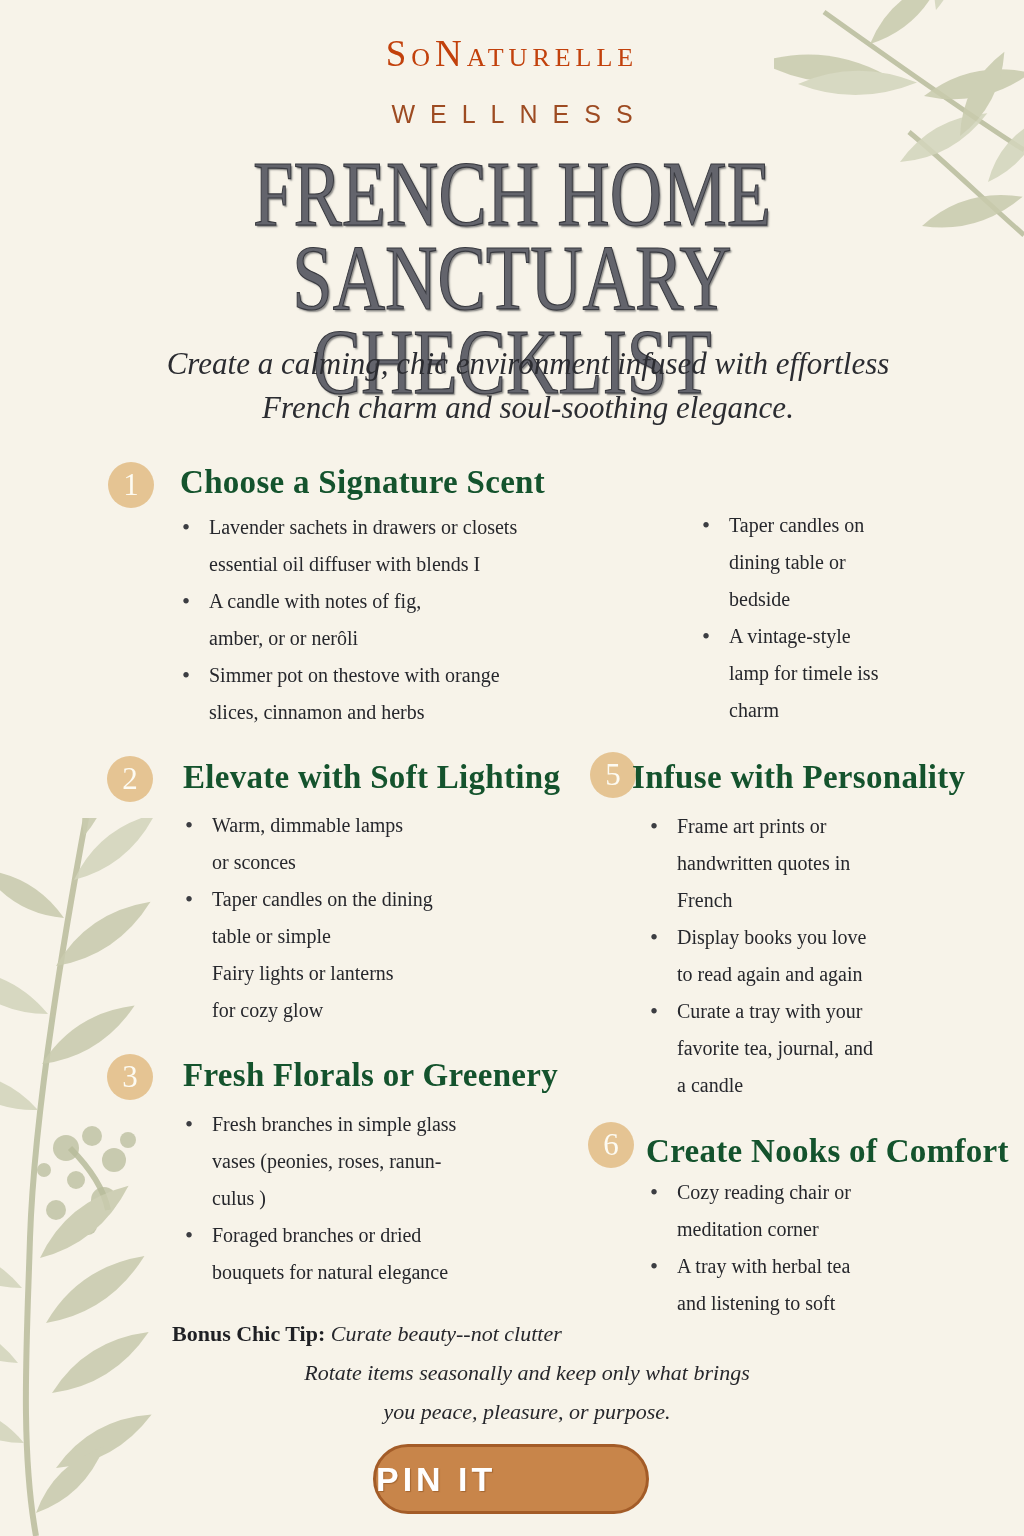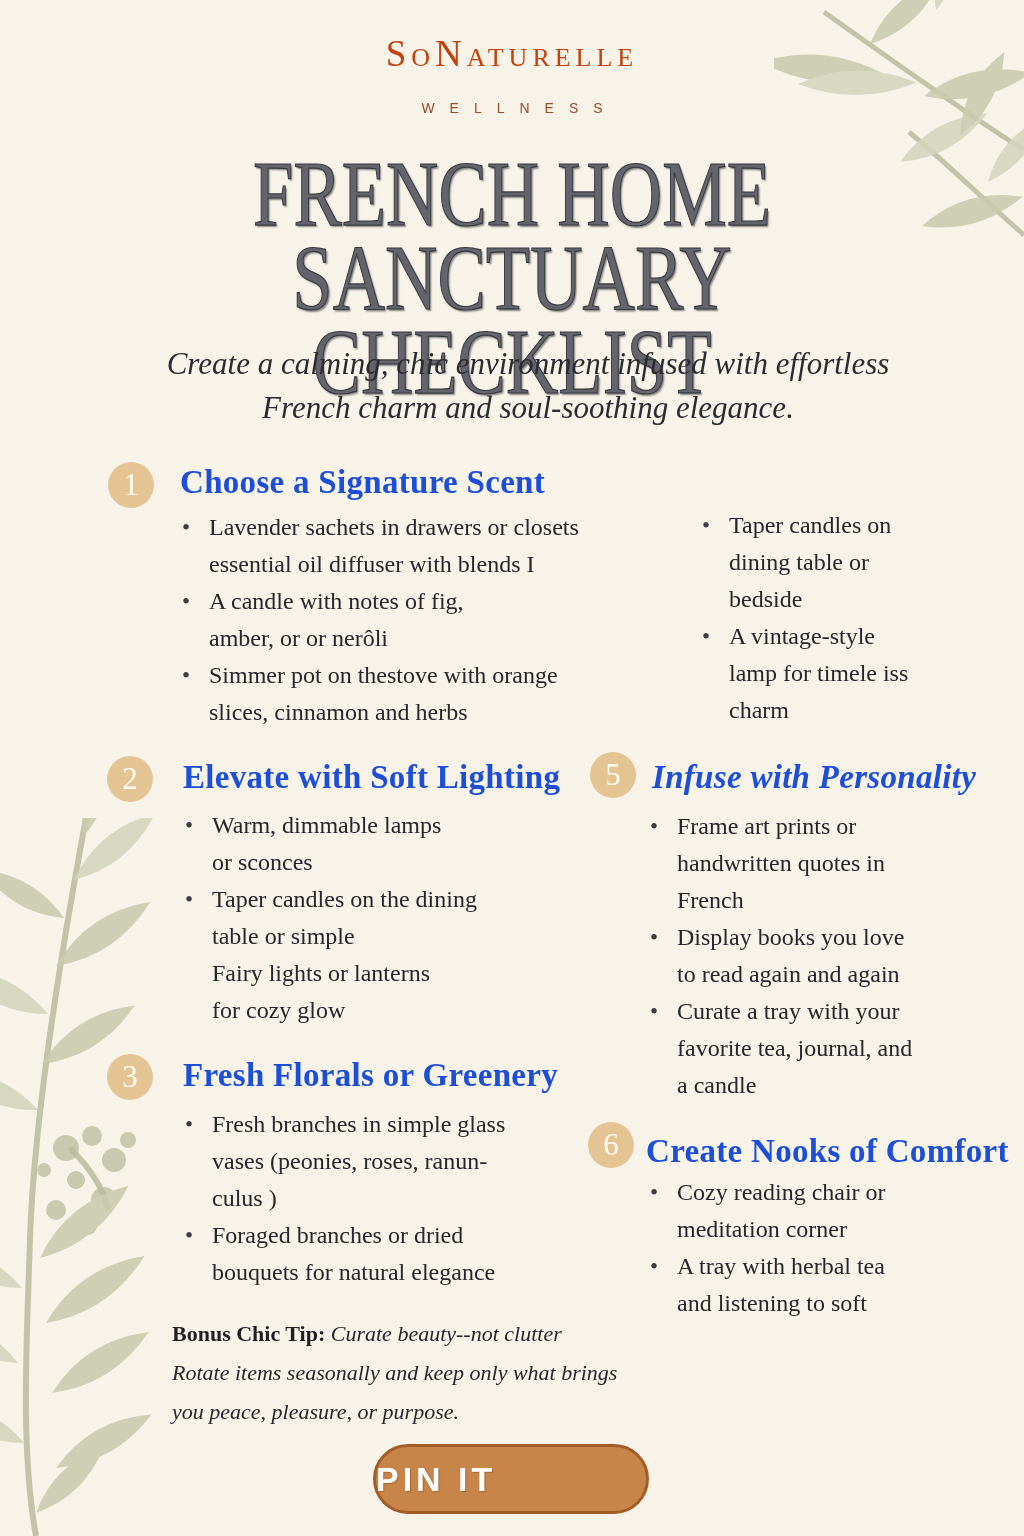--- a/index.html
+++ b/index.html
@@ -15,21 +15,21 @@
 
   
   .logo {
     position:absolute; top:32px; left:0; width:100%;
     text-align:center; font-variant:small-caps;
     font-size:37px; letter-spacing:5px; color:#c2410c;
   }
   .tagline {
     position:absolute; top:100px; left:0; width:100%;
     text-align:center; font-family:"Liberation Sans", sans-serif;
-    font-size:14px; letter-spacing:15px; text-indent:15px; color:#9d4b22;
+    font-size:25px; letter-spacing:15px; text-indent:15px; color:#9d4b22;
   }
 
   
   .title {
     position:absolute; top:152px; left:0; width:100%; margin:0;
     text-align:center; white-space:pre-line;
     font-size:93px; line-height:84px; font-weight:normal;
     color:#63646c;
     -webkit-text-stroke:1.2px #393a40;
     text-shadow:2px 2px 2px rgba(42,43,48,0.55);
@@ -45,36 +45,36 @@
   
   .sec { position:absolute; }
   .badge {
     position:absolute; left:0; top:0; width:46px; height:46px;
     border-radius:50%; background:#e5c493;
     color:#fdfbf2; font-size:31px;
     display:flex; align-items:center; justify-content:center;
   }
   .sec h2 {
     position:absolute; margin:0; font-size:33px; font-weight:bold;
-    color:#1d4ed8; white-space:nowrap; letter-spacing:0.3px;
+    color:#14532d; white-space:nowrap; letter-spacing:0.3px;
   }
   .bullets { position:absolute; list-style:none; margin:0; padding:0; }
   .bullets li { display:flex; align-items:flex-start; }
   .marker { flex:none; width:27px; font-size:23px; line-height:37px; color:#3c3d42; }
-  .btxt { white-space:pre-line; font-size:24px; line-height:37px; color:#26272c; }
+  .btxt { white-space:pre-line; font-size:20px; line-height:37px; color:#26272c; }
   li.plain .marker { visibility:hidden; }
 
   
   .bonus {
     position:absolute; left:172px; top:1314px; width:710px;
     font-size:22px; line-height:39px;
   }
   .bonus-label { font-weight:bold; font-style:normal; color:#1f2024; }
   .bonus-intro { font-style:italic; }
-  .bonus-body { font-style:italic; white-space:pre-line; }
+  .bonus-body { font-style:italic; white-space:pre-line;text-align:center; }
 
   
   .pin-btn {
     position:absolute; left:373px; top:1444px; width:276px; height:70px;
     border-radius:36px; background:#c8854a; border:3px solid #a35c28;
     box-sizing:border-box; cursor:pointer;
     display:flex; align-items:center; justify-content:flex-start;
     font-family:"Liberation Sans", sans-serif; font-weight:bold;
     font-size:34px; letter-spacing:4px; color:#ffffff;
     text-shadow:1px 1px 1px rgba(140,80,30,0.6);
@@ -228,21 +228,21 @@
           <span class="btxt">Foraged branches or dried
 bouquets for natural elegance</span>
         </li>
     </ul>
   </div>
 
   <div class="sec" style="left:590px; top:752px; width:420px; height:360px;">
     <div class="badge">
         <span>5</span>
       </div>
-    <h2 style="left:62px; top:7px;font-style:italic;">Infuse with Personality</h2>
+    <h2 style="left:42px; top:7px;">Infuse with Personality</h2>
     <ul class="bullets" style="left:60px; top:56px; width:385px;">
       <li>
           <span class="marker">•</span>
           <span class="btxt">Frame art prints or
 handwritten quotes in
 French</span>
         </li>
       <li>
           <span class="marker">•</span>
           <span class="btxt">Display books you love

